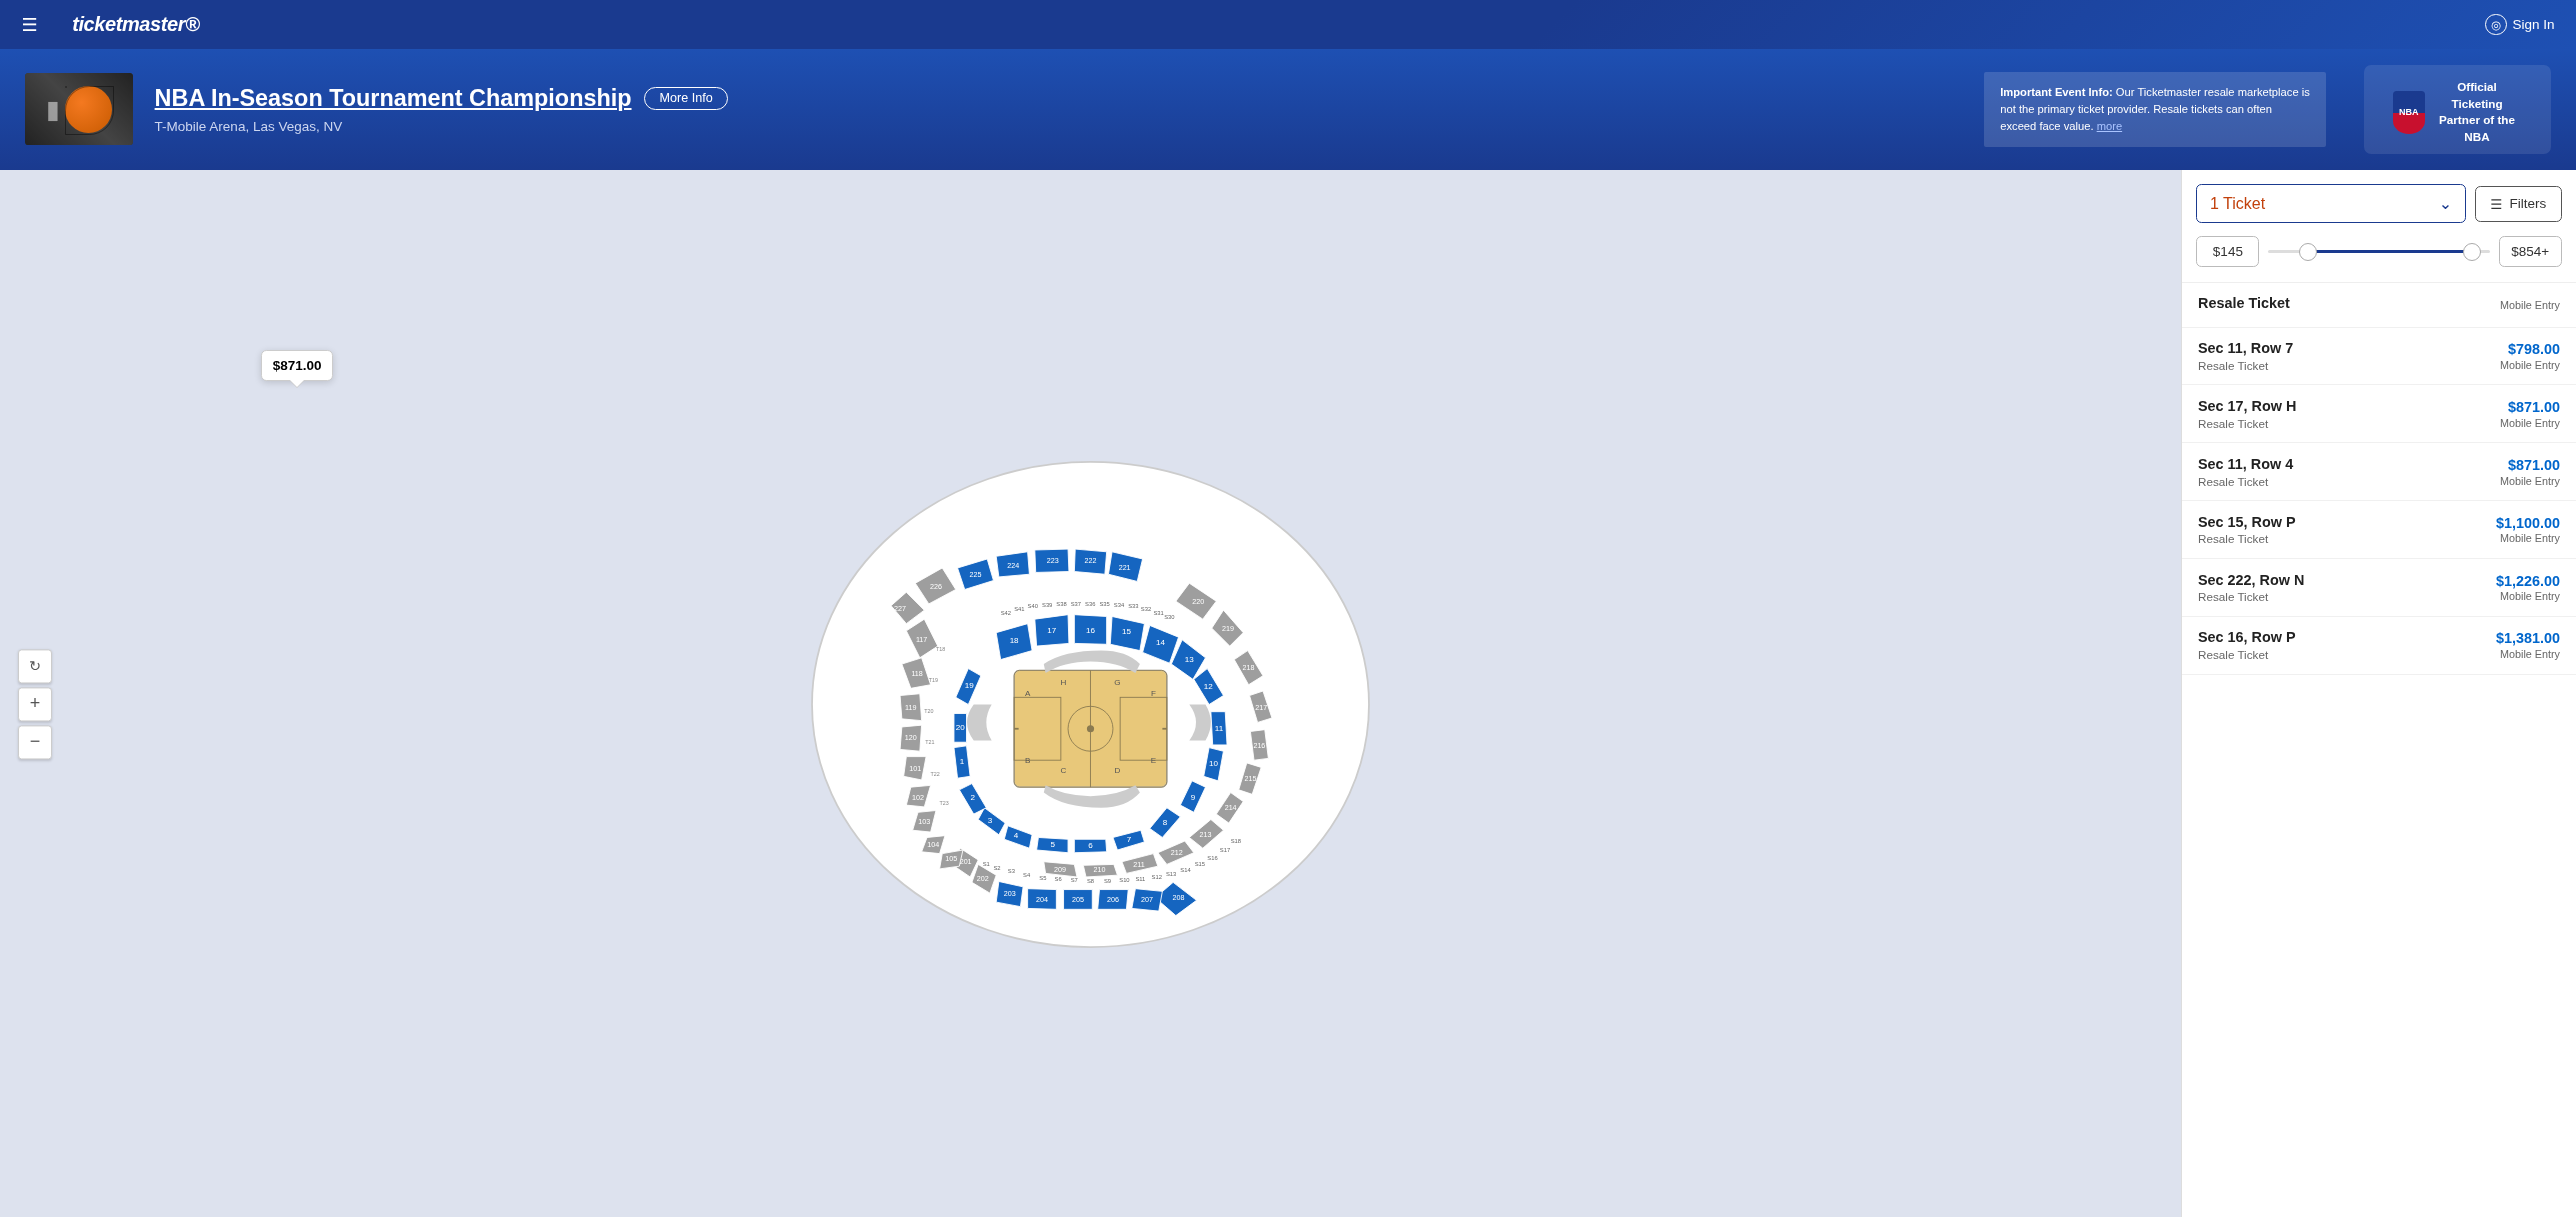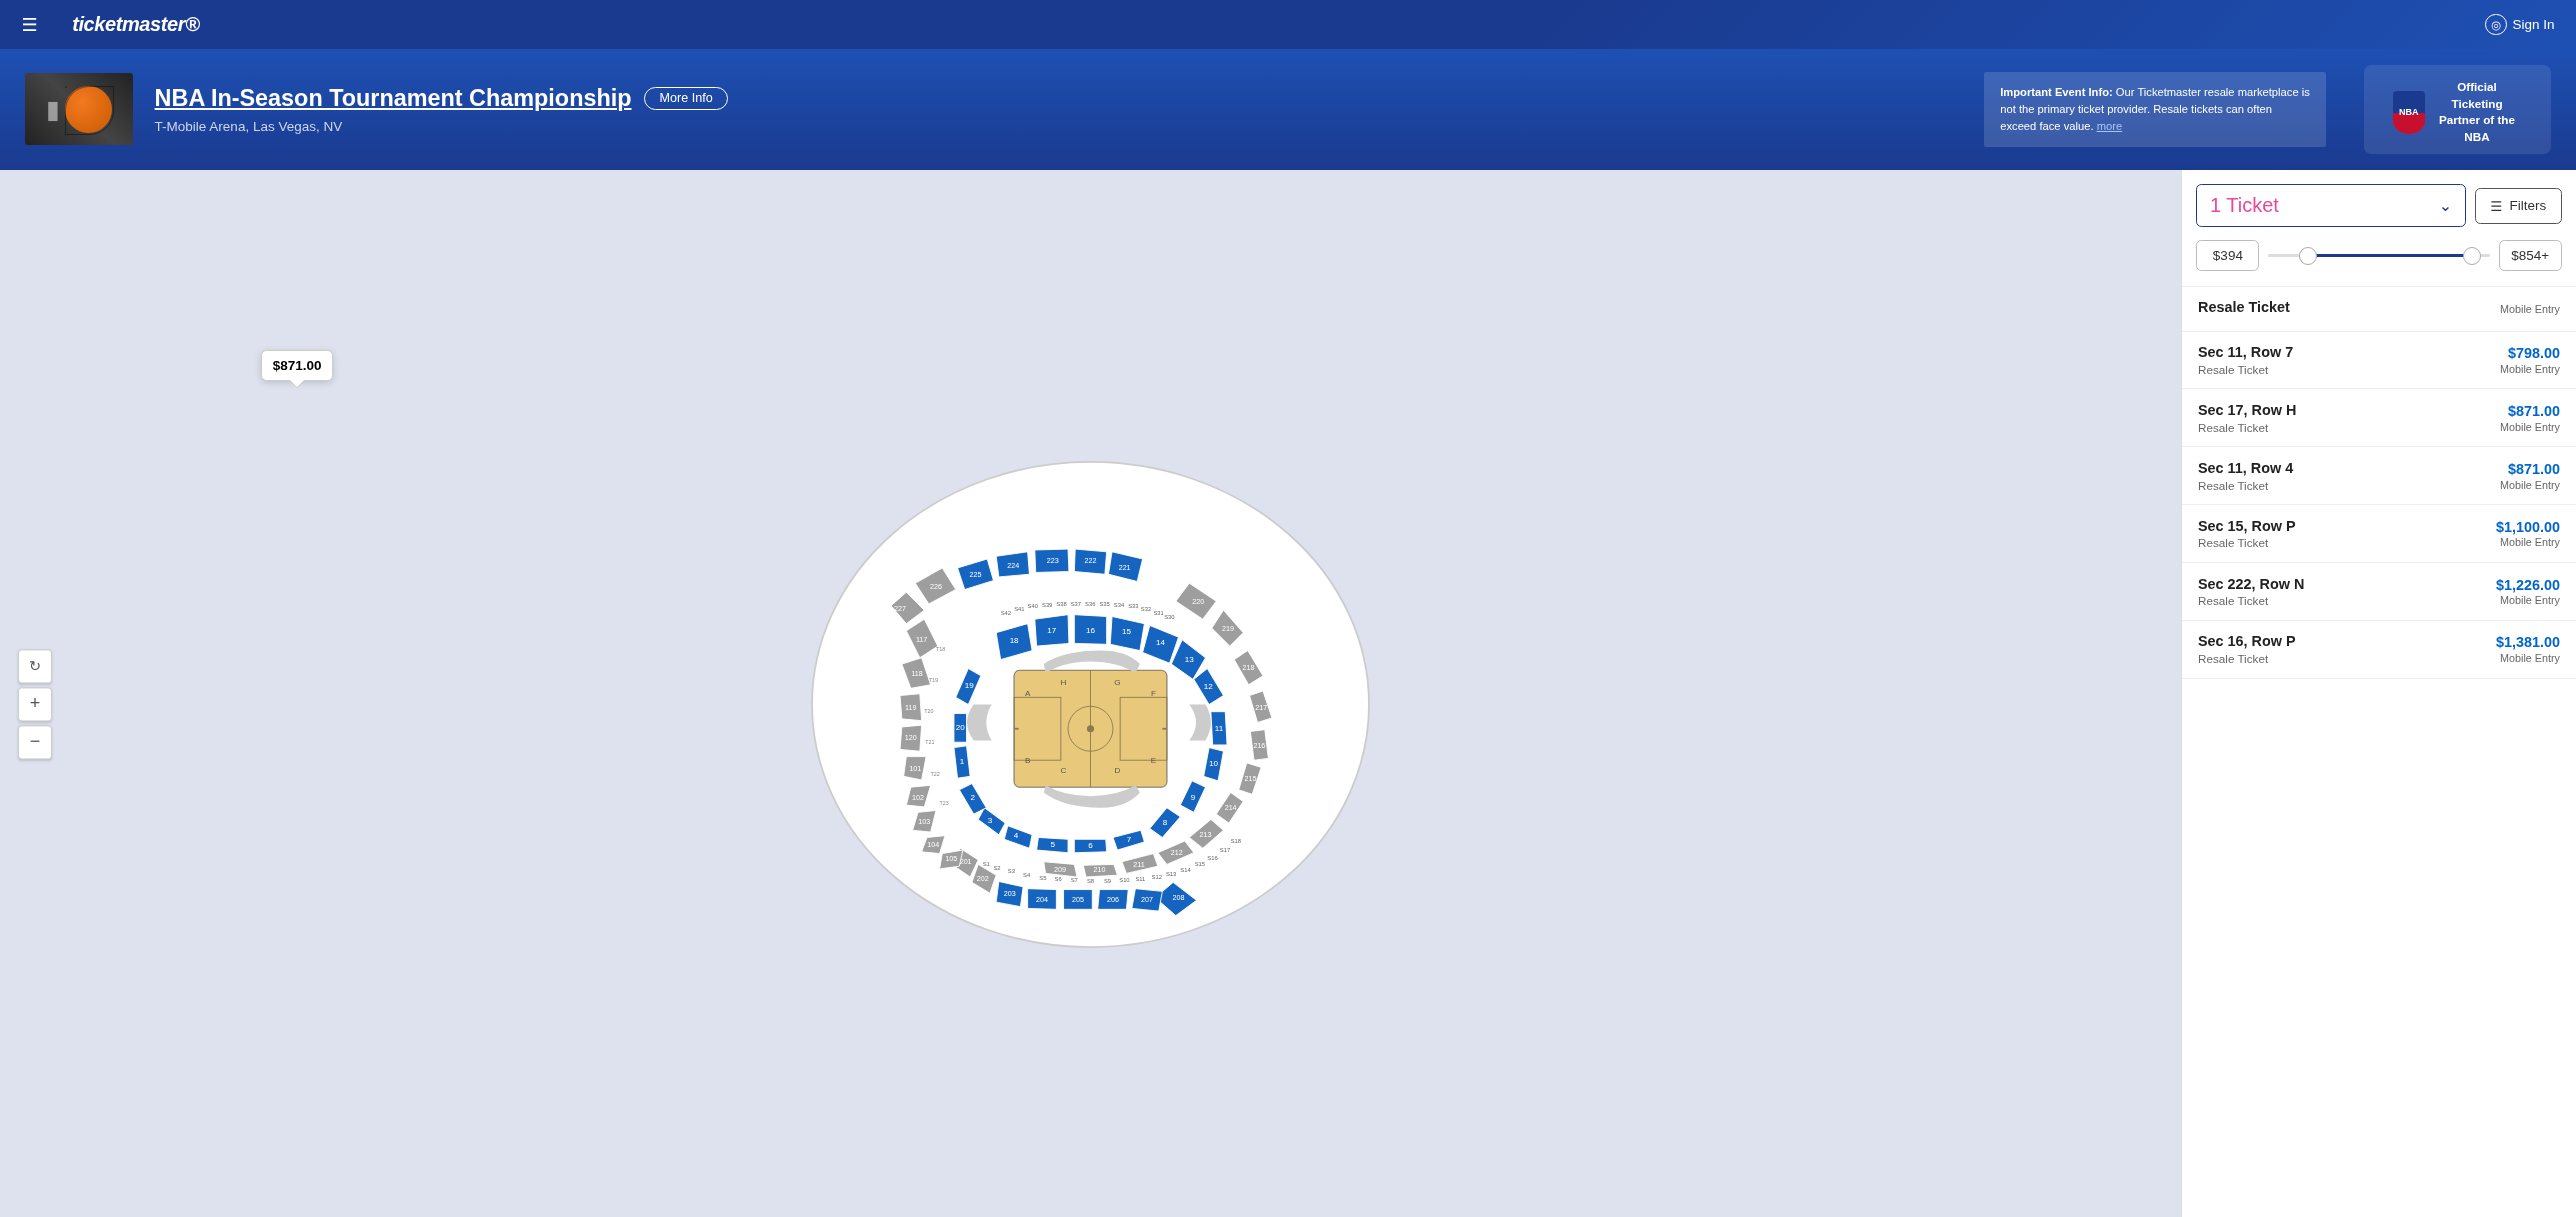--- a/index.html
+++ b/index.html
@@ -131,21 +131,21 @@
     .ticket-select-wrapper {
       flex: 1;
       border: 1.8px solid #1a3a8f;
       border-radius: 5.4px;
       display: flex;
       align-items: center;
       padding: 9px 12.6px;
       cursor: pointer;
       justify-content: space-between;
     }
-    .ticket-select-label { font-size: 20px; color: #ec4899; font-weight: 500; }
+    .ticket-select-label { font-size: 16px; color: #c2410c; font-weight: 500; }
     .chevron-down { color: #1a3a8f; font-size: 16px; }
 
     .filters-btn {
       border: 1.3px solid #555; border-radius: 5.4px; padding: 9px 14.4px;
       display: flex; align-items: center; gap: 7.2px; cursor: pointer; background: white;
       font-size: 13.5px; color: #333; white-space: nowrap;
     }
 
     .price-range-row {
       display: flex;
@@ -591,21 +591,21 @@
         <div class="ticket-select-wrapper">
           <span class="ticket-select-label">1 Ticket</span>
           <span class="chevron-down">⌄</span>
         </div>
         <button class="filters-btn">
           <span>☰</span>
           <span>Filters</span>
         </button>
       </div>
       <div class="price-range-row">
-        <div class="price-box">$394</div>
+        <div class="price-box">$145</div>
         <div class="slider-track">
           <div class="slider-fill"></div>
           <div class="slider-thumb slider-thumb-left"></div>
           <div class="slider-thumb slider-thumb-right"></div>
         </div>
         <div class="price-box">$854+</div>
       </div>
     </div>
 
 

